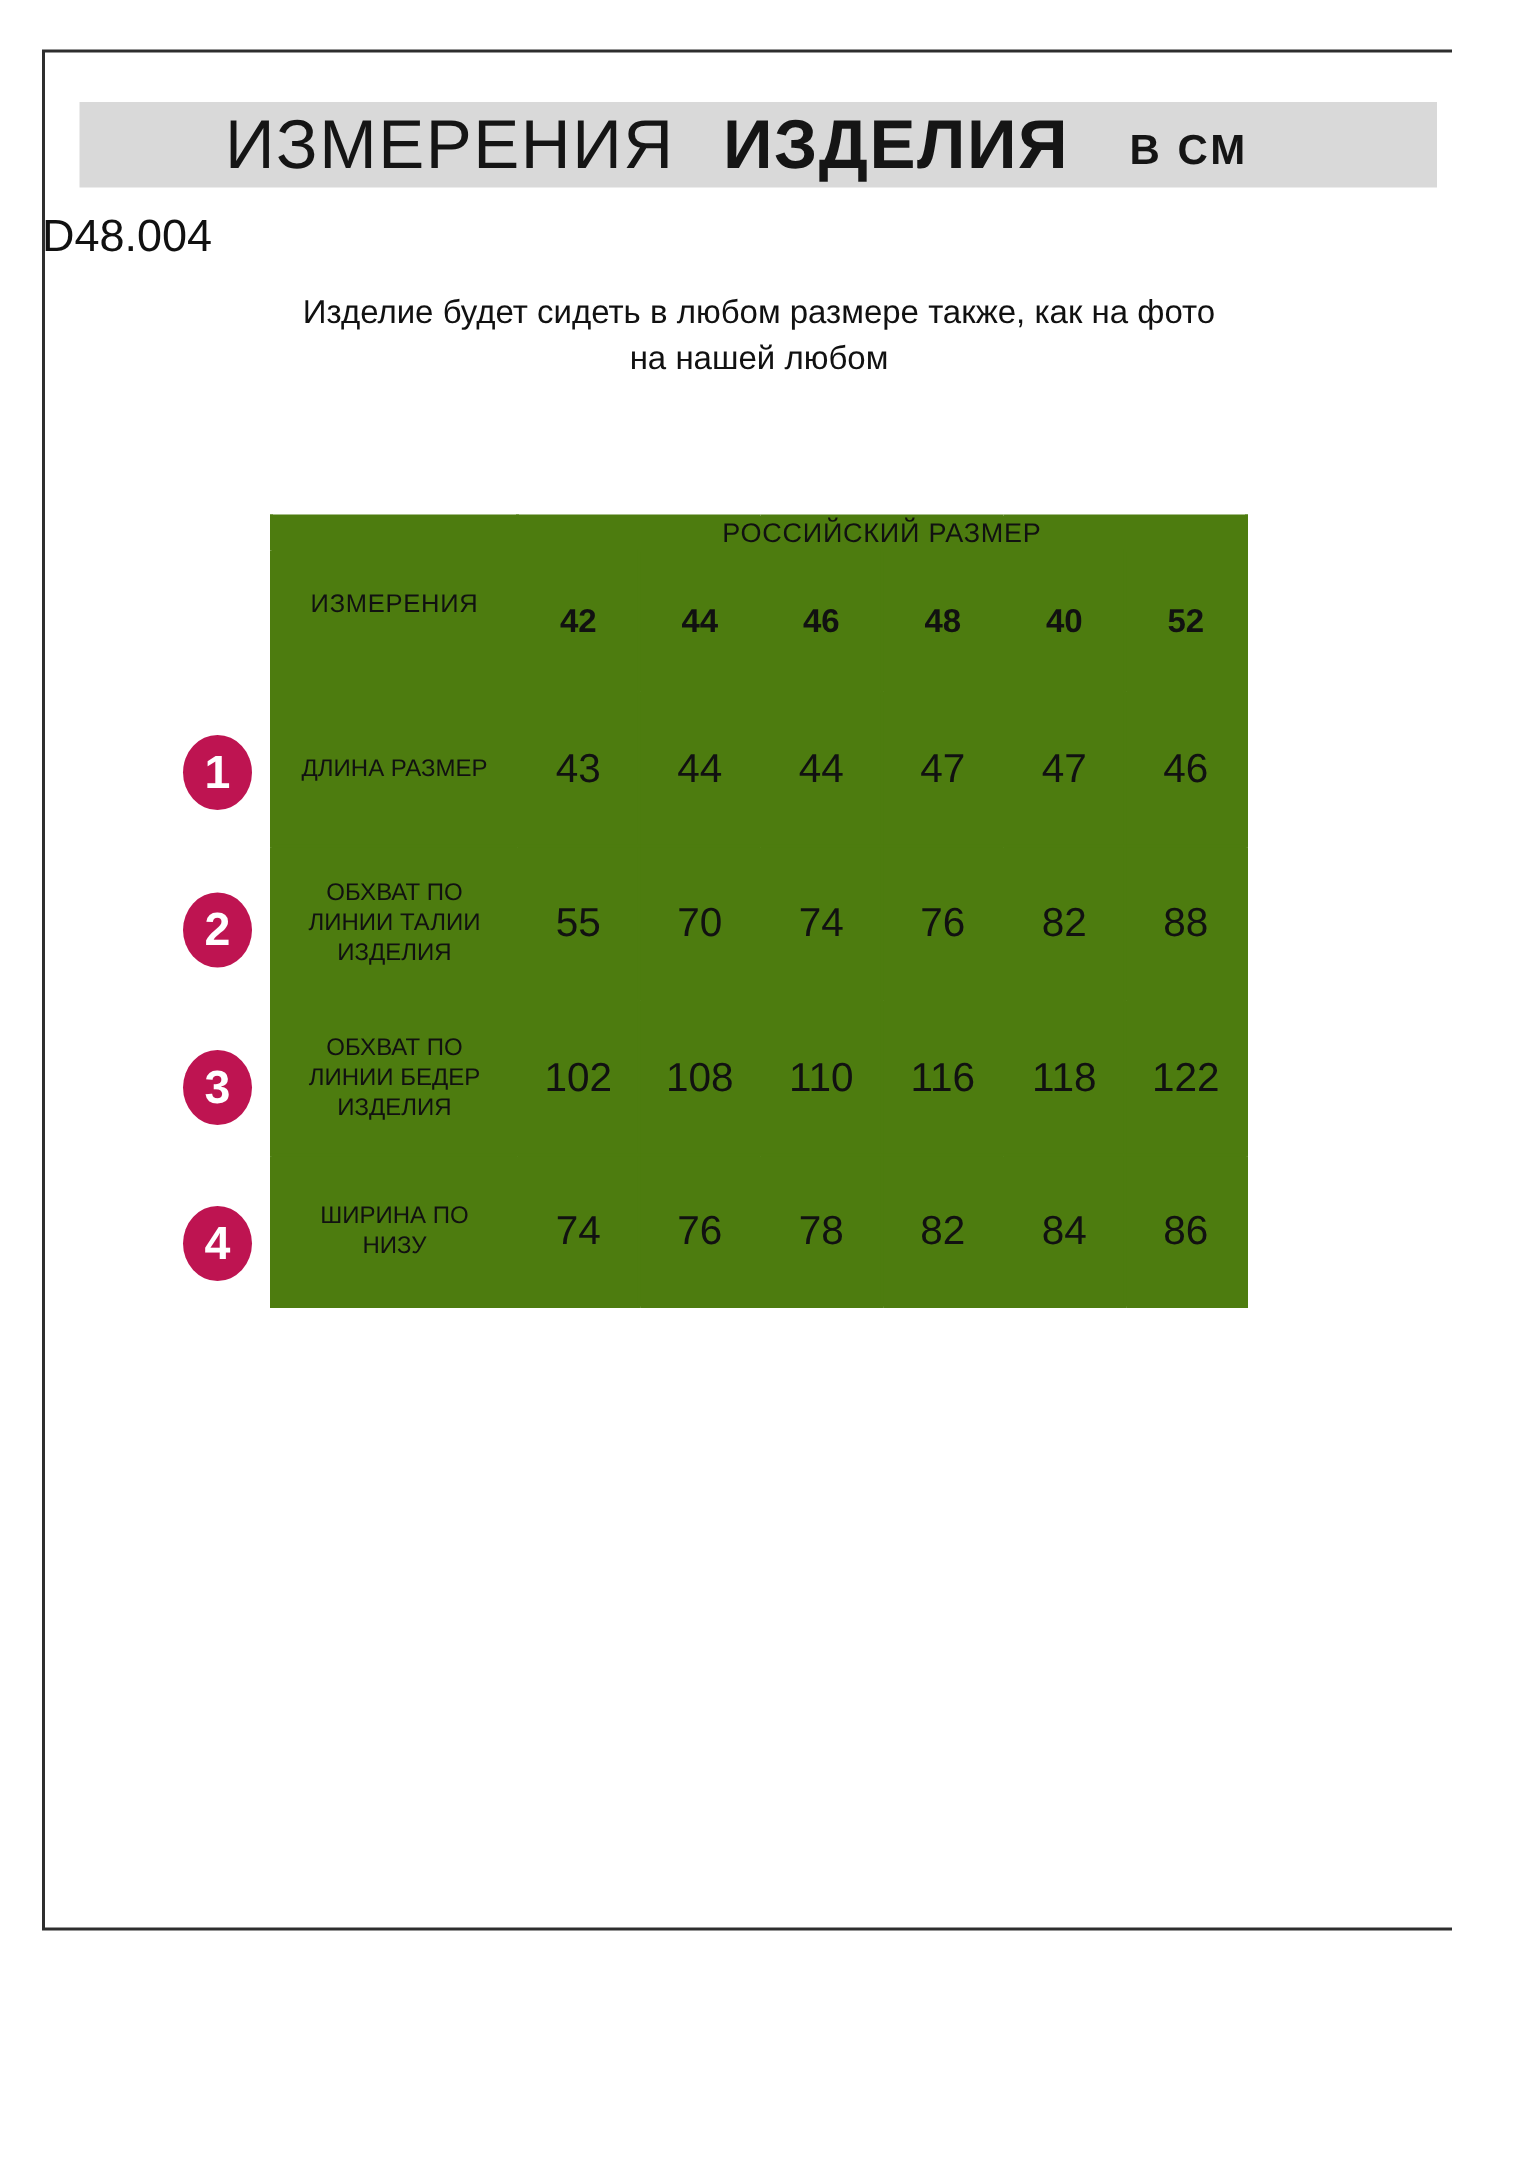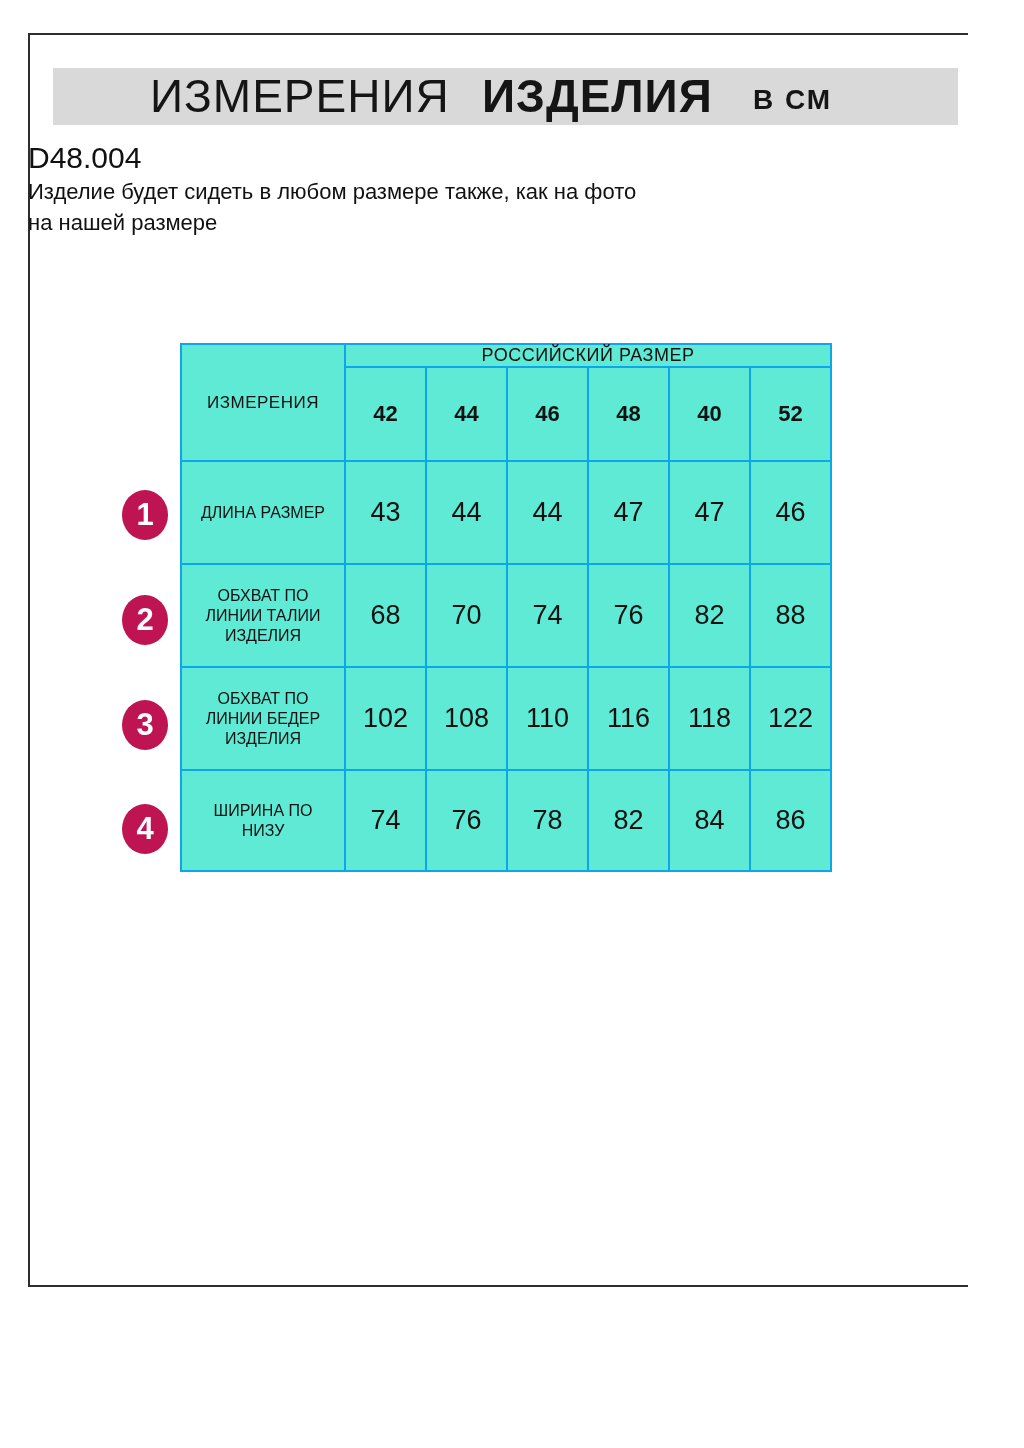--- a/index.html
+++ b/index.html
@@ -30,36 +30,36 @@
   .h-bold { left: 429px; top: 3px;  font-size: 46px; line-height: 50px; letter-spacing: 1px; font-weight: 700; }
   .h-units{ left: 700px; top: 16px; font-size: 28px; line-height: 32px; letter-spacing: 2px; font-weight: 700; }
   .product-code {
     position: absolute;
     left: 28px; top: 141px; width: 956px;
     font-size: 30px; line-height: 34px;
     color: #111111;
   }
   .subtitle {
     position: absolute;
-    left: 28px; top: 176px; width: 956px;
-    text-align: left;
+    left: 28px; top: 192px; width: 956px;
+    text-align: center;
     font-size: 22px; line-height: 31px;
     color: #111111;
   }
   table.size-table {
     position: absolute;
     left: 180px; top: 343px;
     border-collapse: collapse;
     table-layout: fixed;
   }
   table.size-table td {
-    border: 2px solid #0ea5e9;
+    border: 2px solid #4d7c0f;
     text-align: center;
     vertical-align: middle;
-    background: #5eead4;
+    background: #4d7c0f;
   }
   td.corner      { width: 164px; font-size: 17px; letter-spacing: 0.5px; }
   td.group-h     { height: 22px; font-size: 18px; letter-spacing: 0.5px; }
   td.size-h      { width: 81px; height: 94px; font-size: 22px; font-weight: 700; }
   td.row-label   { font-size: 16px; line-height: 20px; }
   td.row-label span { white-space: pre-line; display: inline-block; }
   td.val         { font-size: 27px; font-weight: 400; }
   tr.tr-d1 td { height: 103px; }
   tr.tr-d2 td { height: 103px; }
   tr.tr-d3 td { height: 103px; }
@@ -89,21 +89,21 @@
   <div class="header-bar" style="background: rgb(217, 217, 217);">
     <span class="h-reg">ИЗМЕРЕНИЯ</span>
     <span class="h-bold">ИЗДЕЛИЯ</span>
     <span class="h-units">В СМ</span>
   </div>
 
   <div class="product-code">D48.004</div>
 
   <div class="subtitle">
     <div>Изделие будет сидеть в любом размере также, как на фото</div>
-    <div>на нашей размере</div>
+    <div>на нашей любом</div>
   </div>
 
   <table class="size-table">
     <colgroup>
       <col style="width:164px">
       <col style="width:81px">
         <col style="width:81px">
         <col style="width:81px">
       <col style="width:81px">
         <col style="width:81px">
@@ -128,21 +128,21 @@
       <td class="val">44</td>
       <td class="val">44</td>
       <td class="val">47</td>
       <td class="val">47</td>
       <td class="val">46</td>
     </tr>
     <tr class="tr-d2">
       <td class="row-label"><span>ОБХВАТ ПО
 ЛИНИИ ТАЛИИ
 ИЗДЕЛИЯ</span></td>
-      <td class="val">68</td>
+      <td class="val">55</td>
       <td class="val">70</td>
       <td class="val">74</td>
       <td class="val">76</td>
       <td class="val">82</td>
       <td class="val">88</td>
     </tr>
     <tr class="tr-d3">
       <td class="row-label"><span>ОБХВАТ ПО
 ЛИНИИ БЕДЕР
 ИЗДЕЛИЯ</span></td>

